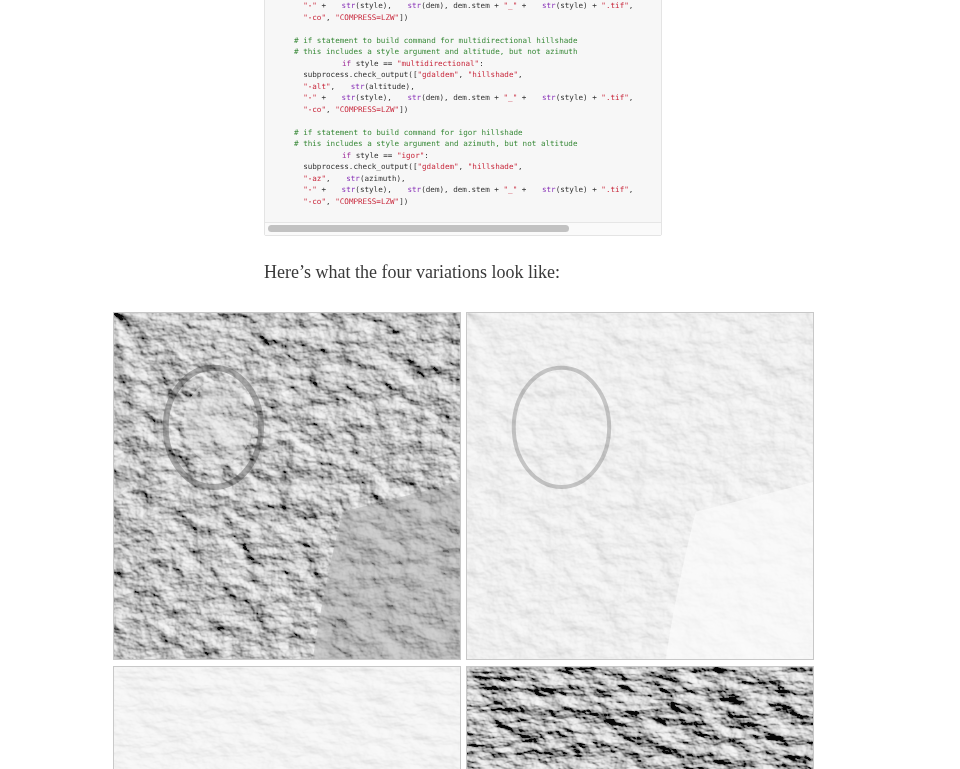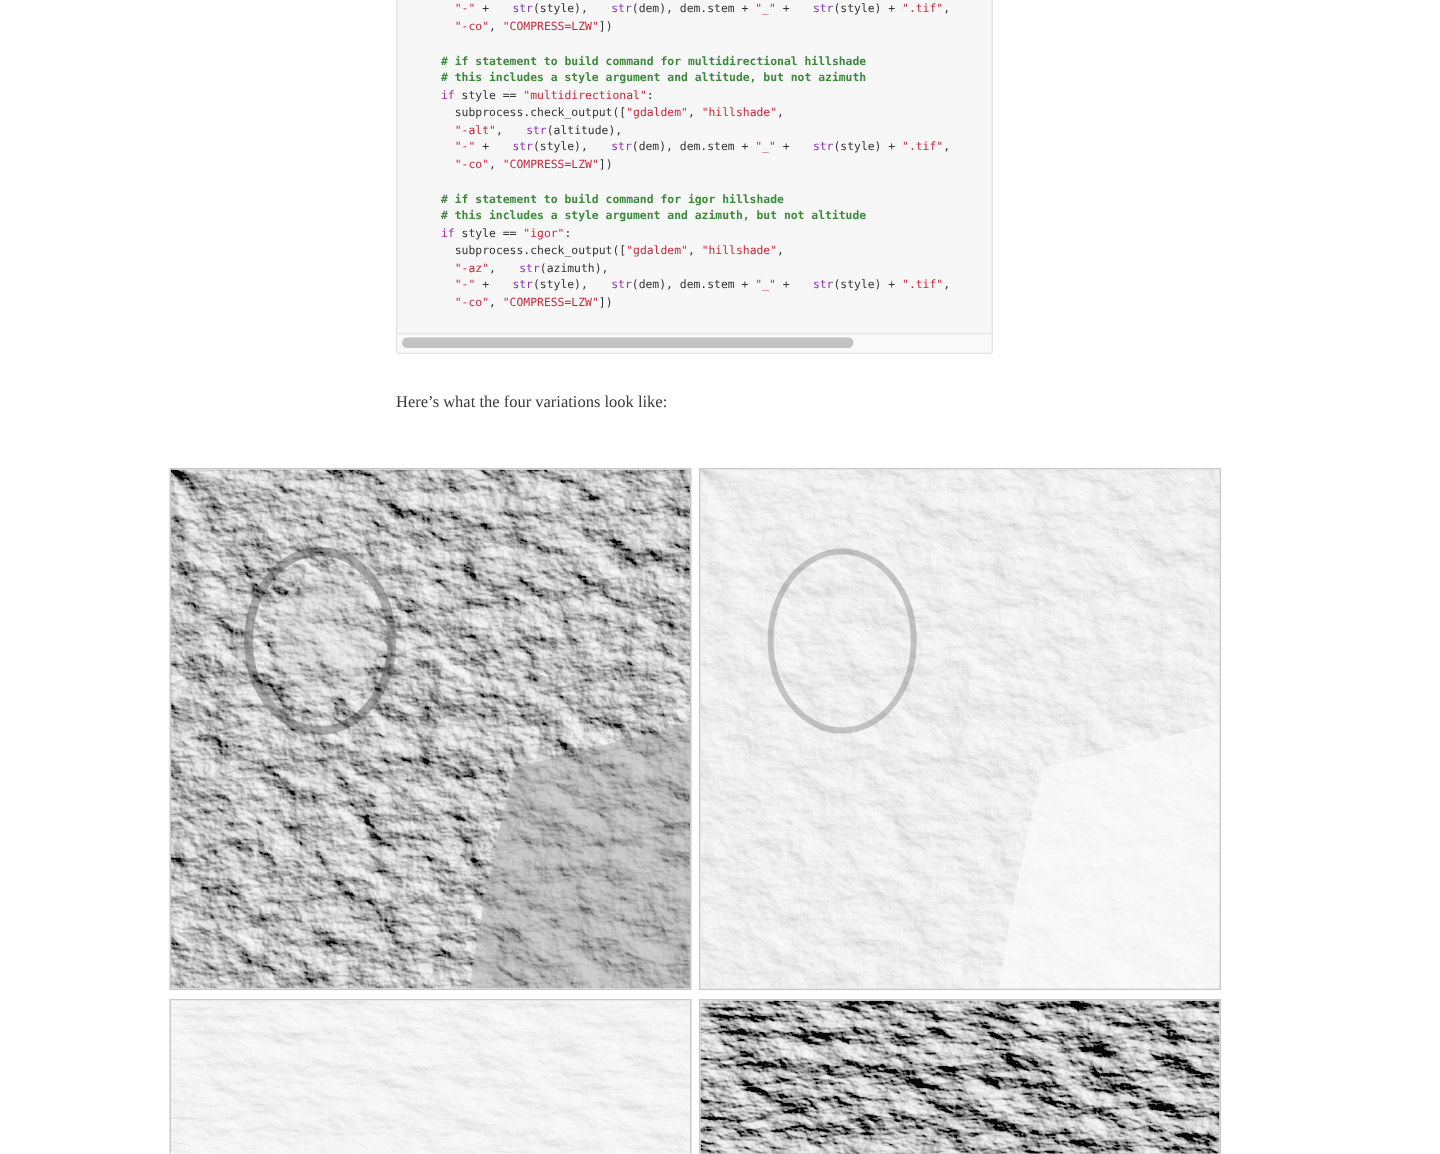--- a/index.html
+++ b/index.html
@@ -36,22 +36,22 @@
     pre.code {
       margin: 0;
       padding: 9px 0 0 29px;
       font-family: "DejaVu Sans Mono", "Liberation Mono", monospace;
       font-size: 7.6px;
       line-height: 11.5px;
       color: #333333;
       white-space: pre;
     }
     .line { display: block; height: 11.5px; }
-    .c { color: #3a8a3a; font-weight: bold; }
-    .k { color: #a0309c; }
+    .c { color: #3a8a3a; }
+    .k { color: #a0309c; margin-left: 48px; }
     .s { color: #c8283c; }
     .b { color: #8a35b8; margin-left: 11px; }
     .scrollbar-track {
       position: absolute;
       left: 0;
       right: 0;
       bottom: 0;
       height: 12px;
       border-top: 1px solid #e6e6e6;
       background: #fafafa;
@@ -62,21 +62,21 @@
       top: 2px;
       width: 301px;
       height: 7px;
       border-radius: 4px;
       background: #c2c2c2;
     }
     .para {
       position: absolute;
       left: 264px;
       top: 262px;
-      font-size: 11px;
+      font-size: 18px;
       color: #3a3a3a;
       margin: 0;
       font-family: Liberation Serif, serif;
     }
     .gallery {
       position: absolute;
       left: 113px;
       top: 312px;
       width: 702px;
     }

